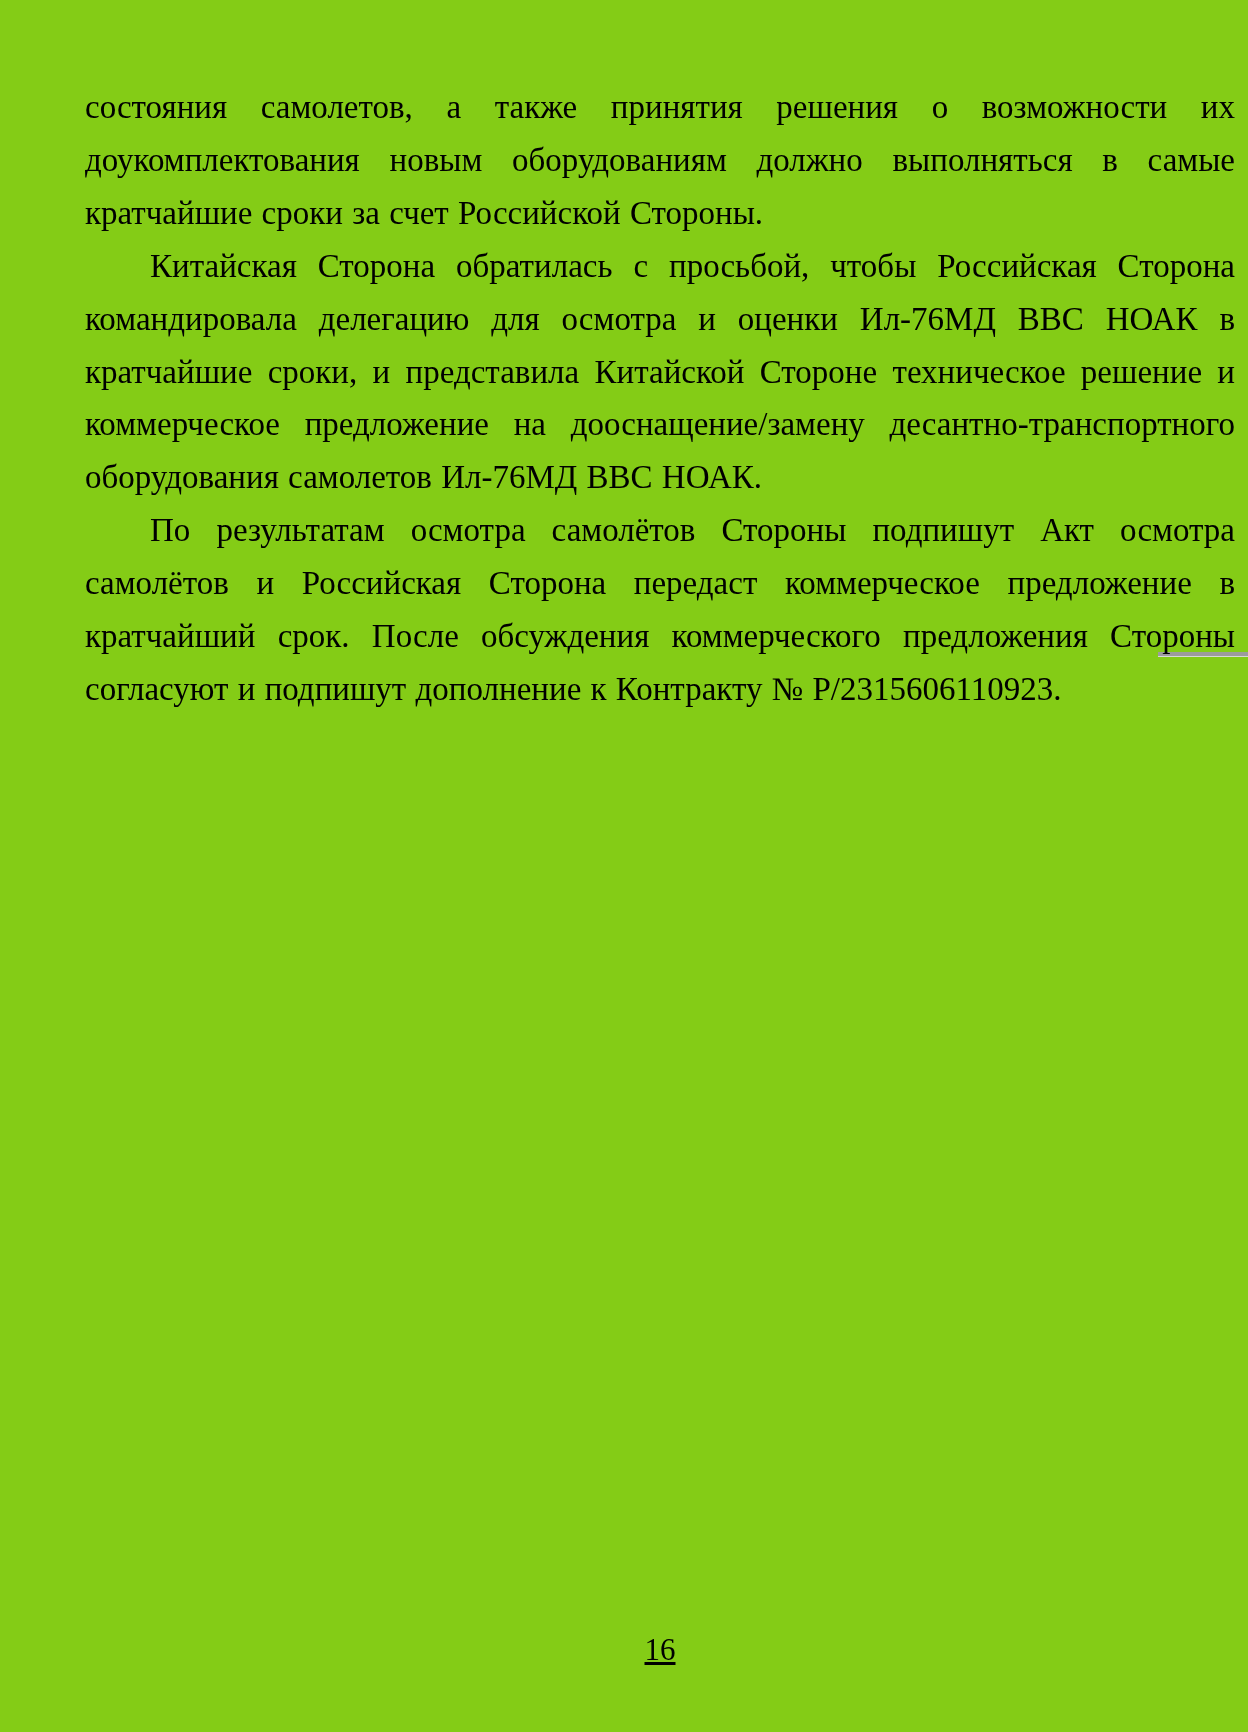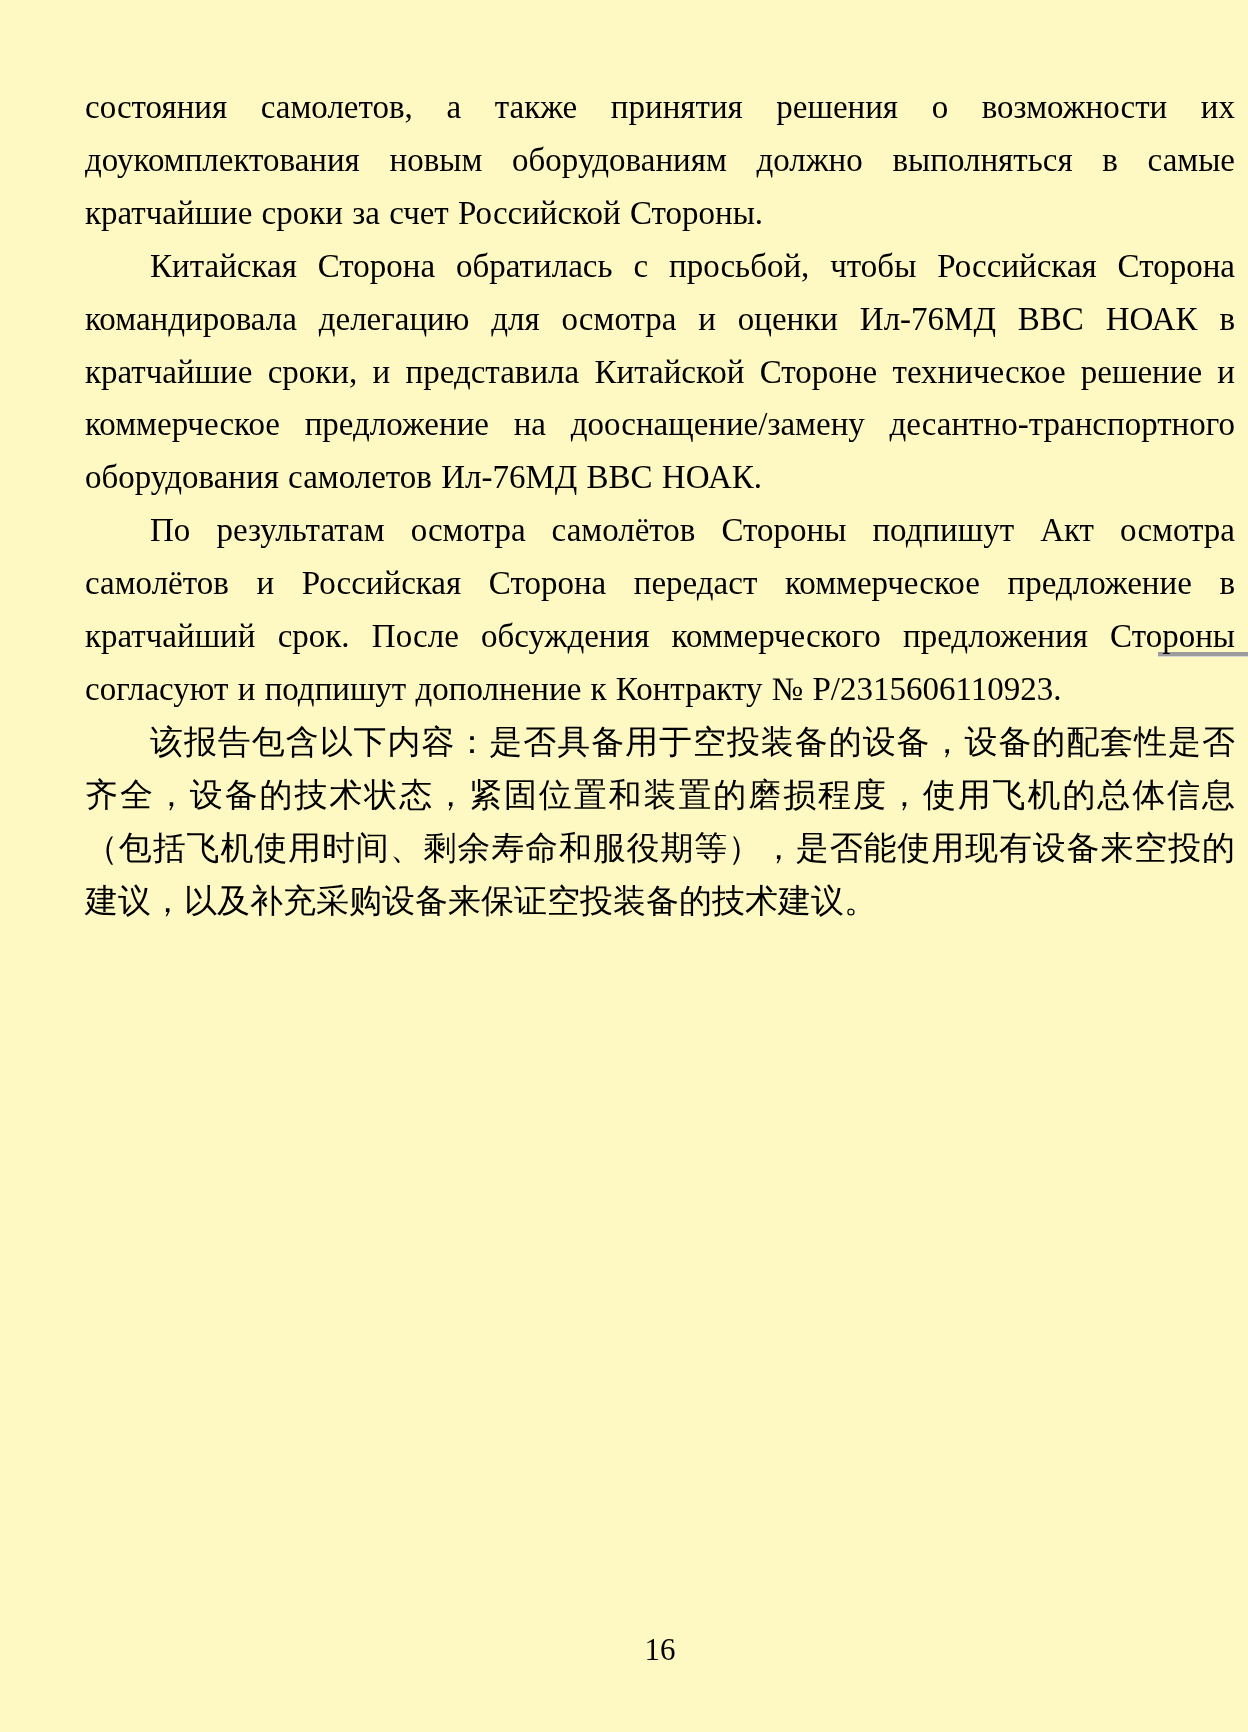--- a/index.html
+++ b/index.html
@@ -5,21 +5,21 @@
 <style>
   html, body {
     margin: 0;
     padding: 0;
     background: #ffffff;
   }
   .page {
     position: relative;
     width: 1248px;
     height: 1732px;
-    background: #fef9c3;
+    background: #84cc16;
     color: #000000;
     overflow: hidden;
   }
   .text-block {
     position: absolute;
     left: 85px;
     top: 81px;
     width: 1150px;
   }
   .para {
@@ -53,33 +53,33 @@
     left: 85px;
     top: 1634px;
     width: 1150px;
     text-align: center;
   }
   .page-number {
     font-family: "Liberation Serif", "DejaVu Serif", serif;
     font-size: 31px;
     line-height: 31px;
     color: #000000;
+    text-decoration: underline;
   }
 </style>
 </head>
 <body>
 
 <div class="page">
 
   <div class="artifact-line"></div>
 
   <main class="text-block">
     <p class="para ru no-indent">состояния самолетов, а также принятия решения о возможности их доукомплектования новым оборудованиям должно выполняться в самые кратчайшие сроки за счет Российской Стороны.</p>
     <p class="para ru">Китайская Сторона обратилась с просьбой, чтобы Российская Сторона командировала делегацию для осмотра и оценки Ил-76МД ВВС НОАК в кратчайшие сроки, и представила Китайской Стороне техническое решение и коммерческое предложение на дооснащение/замену десантно-транспортного оборудования самолетов Ил-76МД ВВС НОАК.</p>
     <p class="para ru">По результатам осмотра самолётов Стороны подпишут Акт осмотра самолётов и Российская Сторона передаст коммерческое предложение в кратчайший срок. После обсуждения коммерческого предложения Стороны согласуют и подпишут дополнение к Контракту № P/2315606110923.</p>
-    <p class="para zh">该报告包含以下内容：是否具备用于空投装备的设备，设备的配套性是否齐全，设备的技术状态，紧固位置和装置的磨损程度，使用飞机的总体信息（包括飞机使用时间、剩余寿命和服役期等），是否能使用现有设备来空投的建议，以及补充采购设备来保证空投装备的技术建议。</p>
   </main>
 
   <footer class="page-footer">
     <span class="page-number">16</span>
   </footer>
 
 </div>
 
 </body></html>

